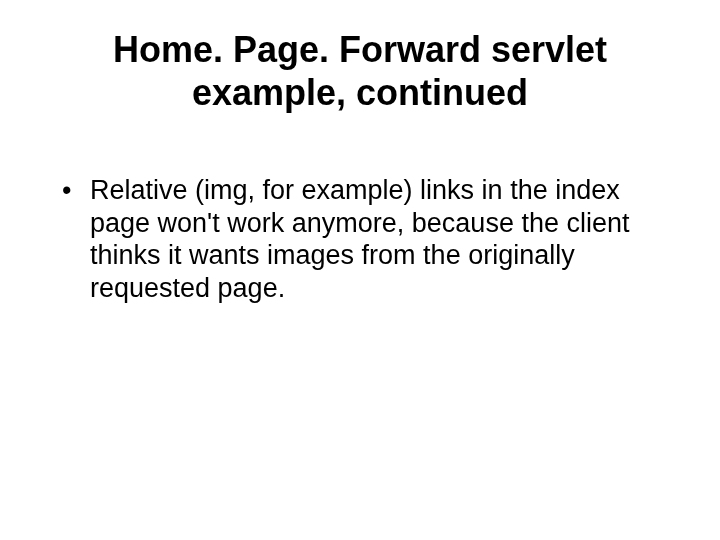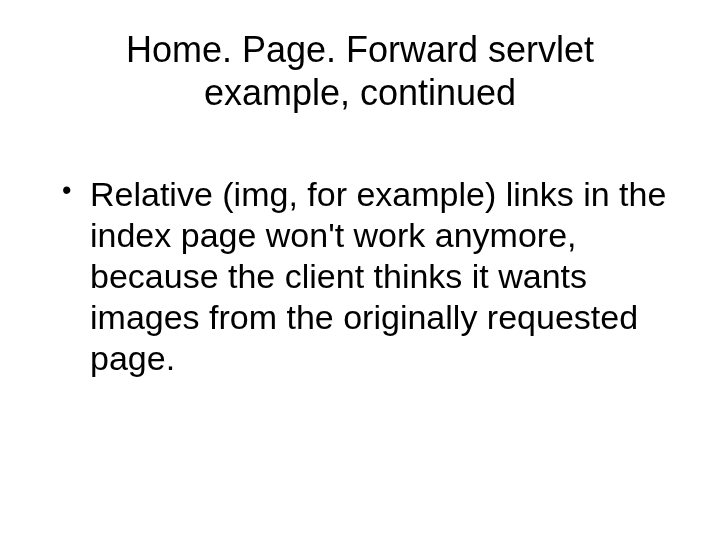--- a/index.html
+++ b/index.html
@@ -11,29 +11,29 @@
       width: 720px;
       height: 540px;
       background: #ffffff;
       font-family: Arial, Helvetica, sans-serif;
       color: #000000;
       padding: 20px 50px 20px 50px;
       overflow: hidden;
     }
     .title {
       font-size: 36px;
-      font-weight: normal;
+      font-weight: bold;
       text-align: center;
       line-height: 1.2;
       margin-top: 8px;
       margin-bottom: 60px;
       padding: 0 40px;
     }
     .bullets {
-      font-size: 34px;
+      font-size: 27px;
       line-height: 1.2;
       list-style: none;
       padding-left: 12px;
     }
     .bullets li {
       position: relative;
       padding-left: 28px;
       margin-bottom: 0;
     }
     .bullets li::before {

